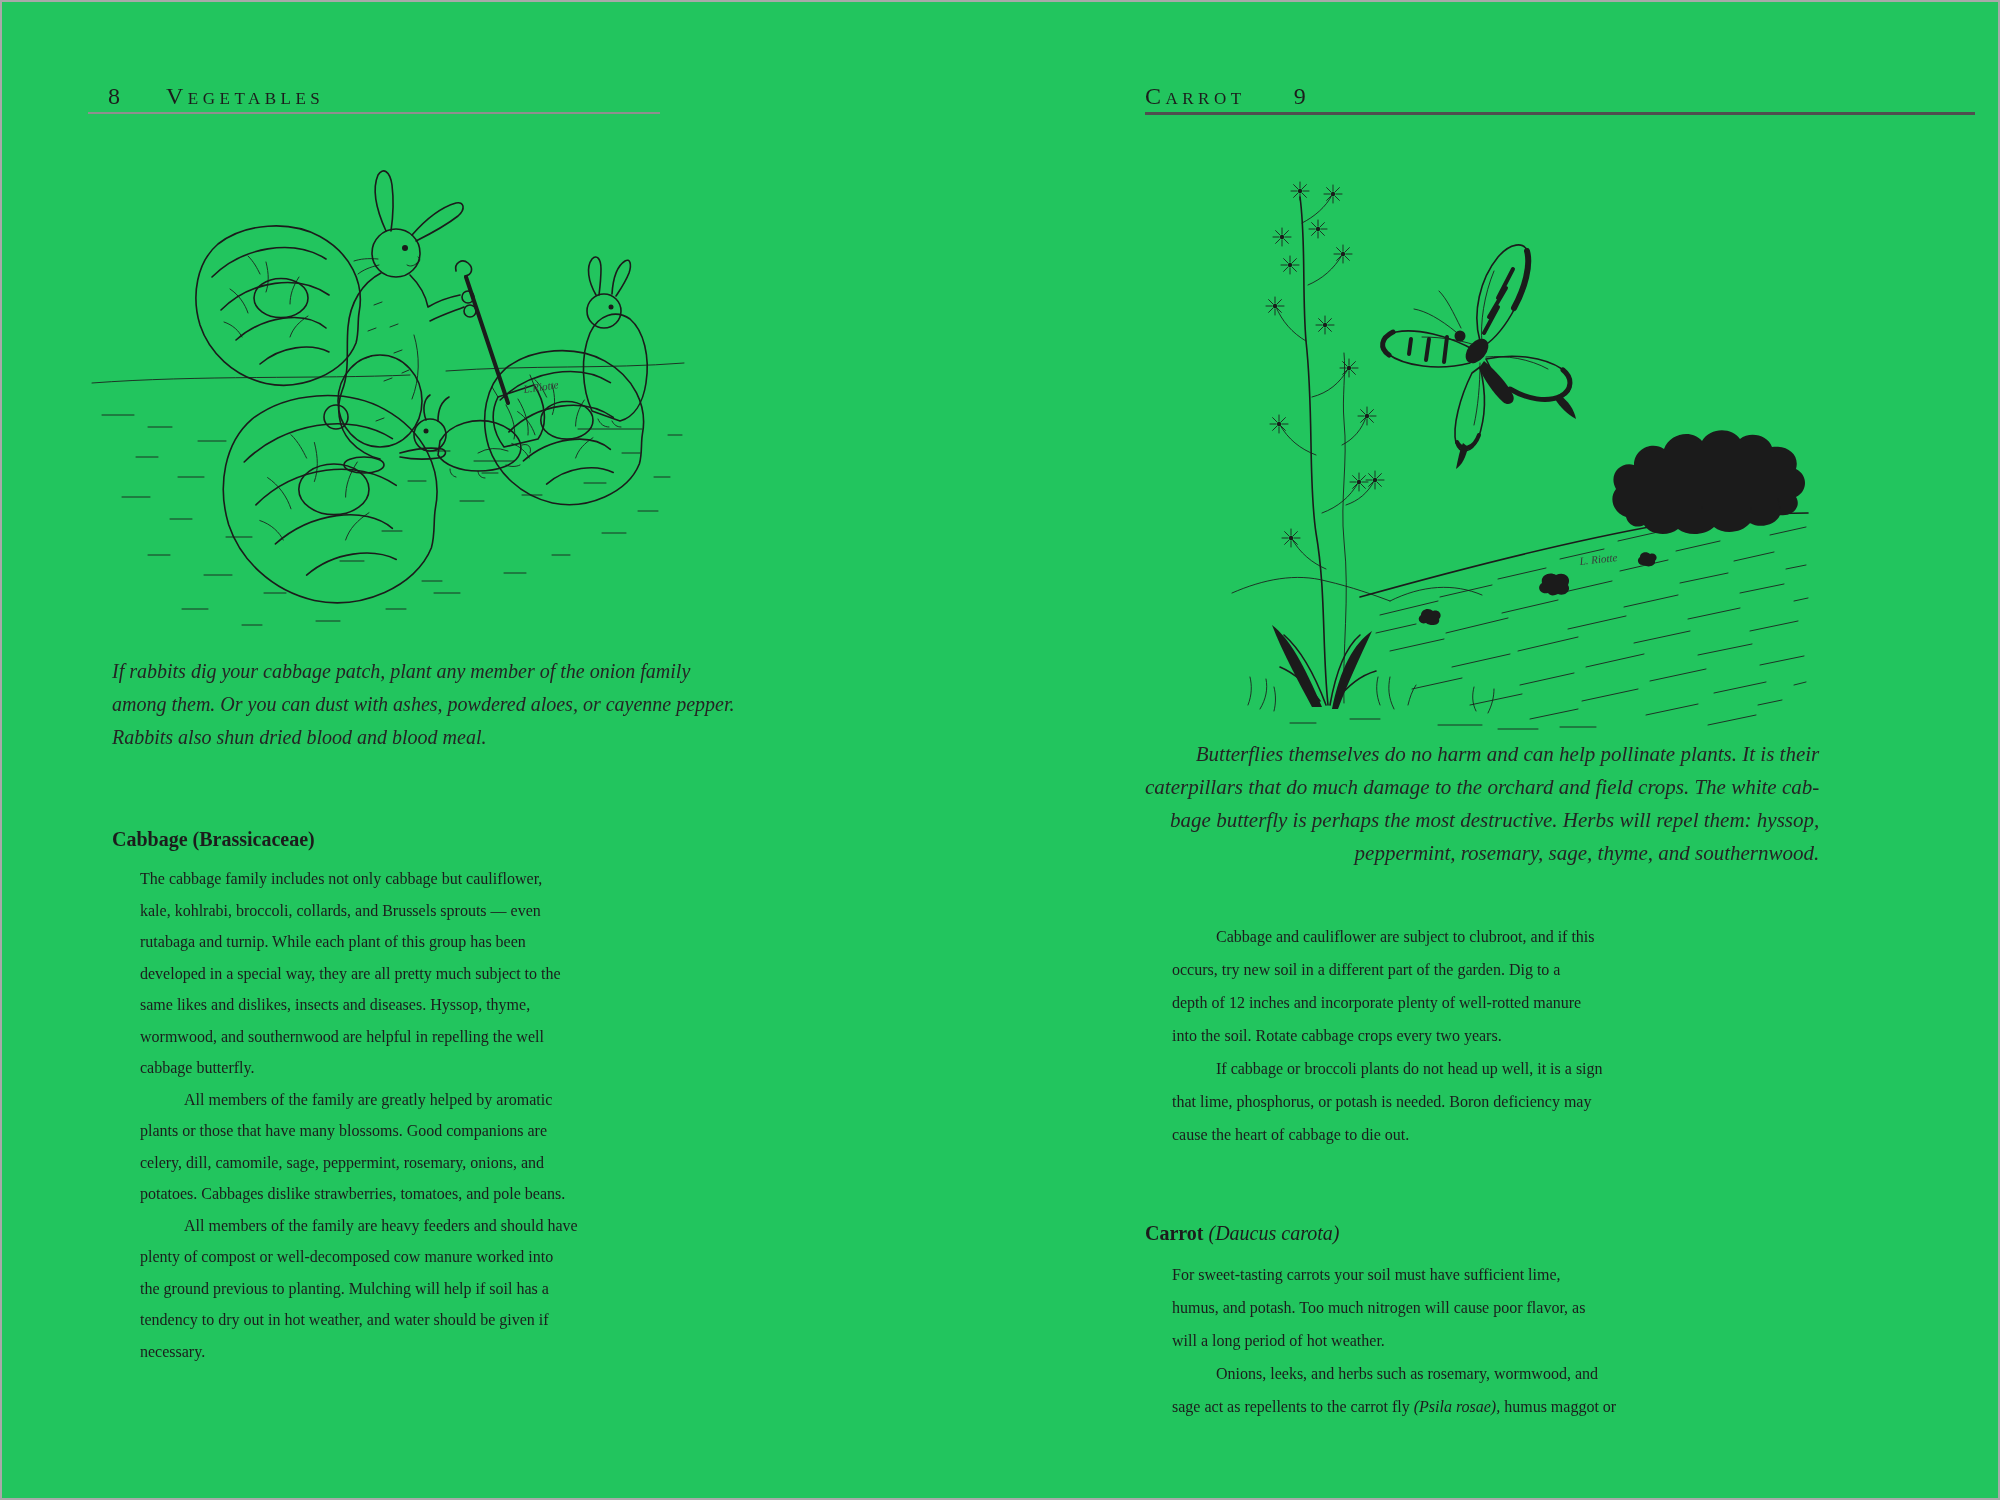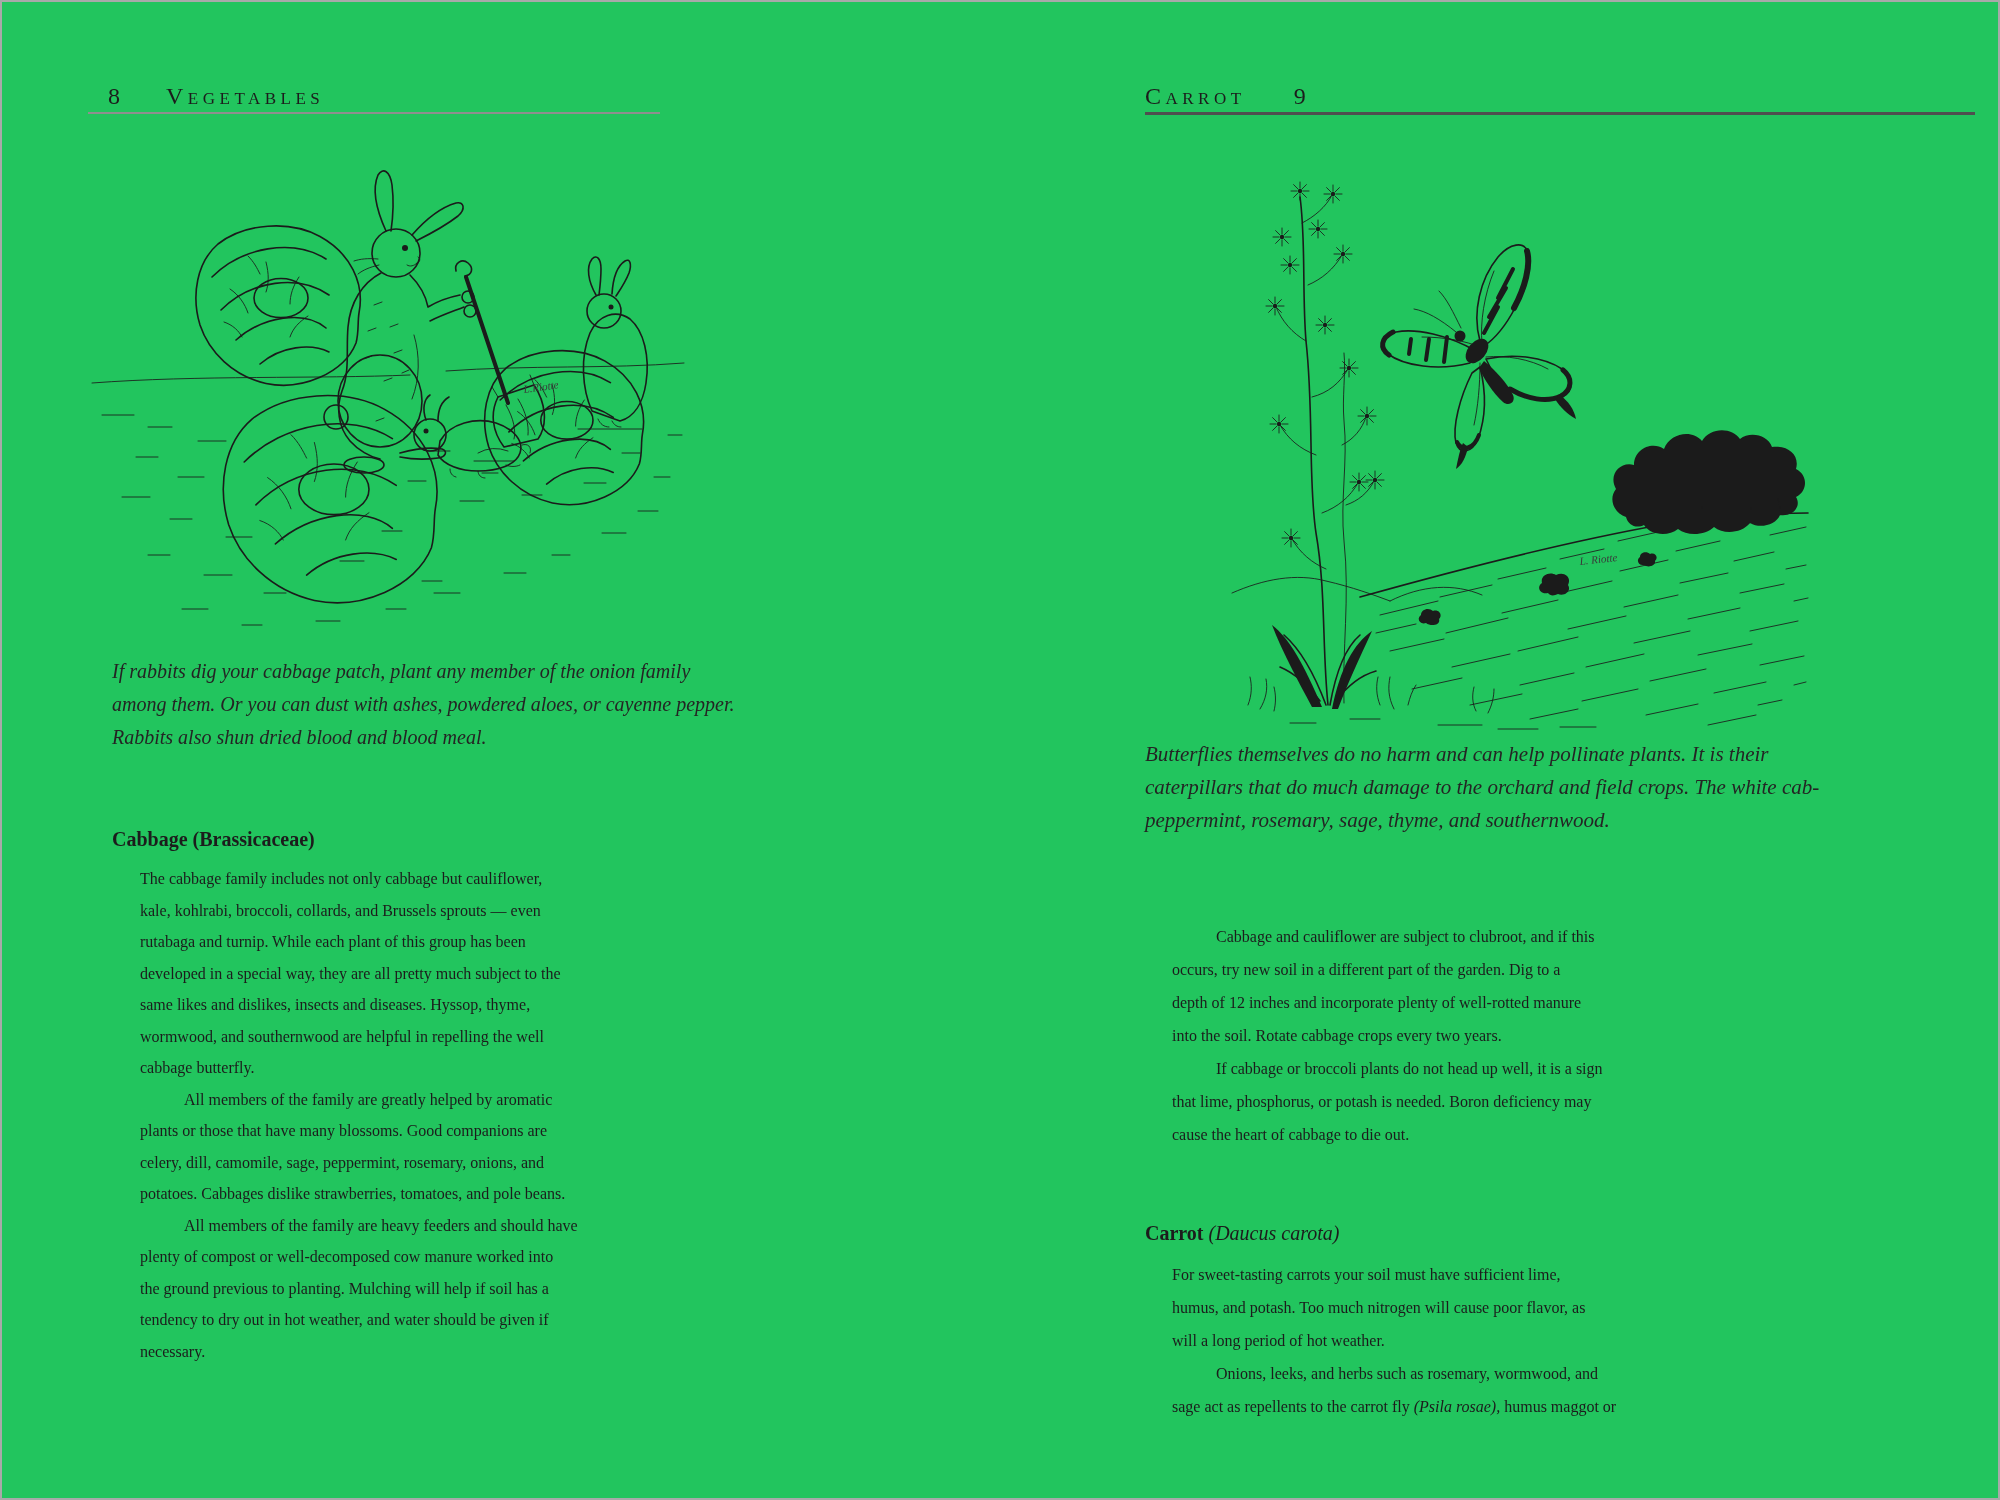--- a/index.html
+++ b/index.html
@@ -13,21 +13,21 @@
   .hdr .num{font-size:24px;}
   .sc{font-variant:small-caps;letter-spacing:4.5px;}
   .hdr-right{text-align:left;}
   .hdr-right .num{margin-left:48px;}
   .rule{position:absolute;}
   .rule-left{left:88px;top:112px;width:572px;height:1.5px;background:#8f8f8f;}
   .rule-right{left:1145px;top:112px;width:830px;height:2.5px;background:#4f4f4f;}
   .caption{font-style:italic;color:#242424;}
   .cap-line{white-space:nowrap;}
   .cap-left .cap-line{font-size:20px;height:33px;line-height:33px;}
-  .cap-right .cap-line{font-size:21px;height:33px;line-height:33px;}
+  .cap-right .cap-line{font-size:21px;height:33px;line-height:33px;text-align:right;}
   .heading{font-weight:bold;font-size:20px;white-space:nowrap;font-family:Liberation Serif, serif;}
   .heading .species{font-weight:normal;font-style:italic;}
   .bodycol .bl{white-space:nowrap;font-size:16px;}
   .lh-l .bl{height:31.5px;line-height:31.5px;}
   .lh-r .bl{height:33px;line-height:33px;}
   .ind{padding-left:44px;}
   .ln{fill:none;stroke:#1b1b1b;stroke-width:1.6;stroke-linecap:round;stroke-linejoin:round;}
   .thin{stroke-width:1;opacity:.85;}
   .fillink{fill:#1b1b1b;stroke:none;}
   .vs{vector-effect:non-scaling-stroke;}
@@ -210,20 +210,21 @@
       <path class="ln thin" d="M150 470 l58 -14 M216 488 l62 -15 M288 506 l60 -14 M356 522 l58 -13 M420 536 l56 -12 M484 548 l52 -11 M160 506 l54 -12 M222 522 l58 -13 M290 540 l54 -12 M352 556 l56 -12 M416 570 l52 -11 M478 580 l48 -10 M182 544 l50 -11 M240 560 l52 -11 M300 574 l48 -10 M146 488 l40 -9 M210 452 l52 -12 M272 468 l56 -13 M338 484 l58 -13 M404 498 l56 -12 M468 510 l54 -11 M530 520 l44 -9 M268 434 l48 -11 M330 448 l52 -12 M394 462 l54 -12 M458 474 l52 -11 M520 486 l48 -10 M330 414 l44 -10 M390 426 l48 -11 M450 438 l48 -10 M510 448 l44 -9 M564 456 l14 -3 M388 396 l40 -9 M446 406 l44 -10 M504 416 l40 -9 M556 424 l20 -4 M540 390 l36 -8 M564 540 l12 -3 M528 560 l24 -5"></path>
       <path class="ln thin" d="M208 580 h44 M268 584 h40 M330 582 h36 M120 574 h30 M60 578 h26"></path>
     </g>
 
     <text class="sig" x="350" y="420" transform="rotate(-6 350 420)">L. Riotte</text>
   </svg>
 
   <div class="abs caption cap-right" style="left:1145px;top:738px;">
     <div class="cap-line">Butterflies themselves do no harm and can help pollinate plants. It is their</div>
     <div class="cap-line">caterpillars that do much damage to the orchard and field crops. The white cab-</div>
+    <div class="cap-line">bage butterfly is perhaps the most destructive. Herbs will repel them: hyssop,</div>
     <div class="cap-line">peppermint, rosemary, sage, thyme, and southernwood.</div>
   </div>
 
   <div class="abs bodycol lh-r" style="left:1172px;top:920px;">
     <div class="bl ind">Cabbage and cauliflower are subject to clubroot, and if this</div>
     <div class="bl">occurs, try new soil in a different part of the garden. Dig to a</div>
     <div class="bl">depth of 12 inches and incorporate plenty of well-rotted manure</div>
     <div class="bl">into the soil. Rotate cabbage crops every two years.</div>
     <div class="bl ind">If cabbage or broccoli plants do not head up well, it is a sign</div>
     <div class="bl">that lime, phosphorus, or potash is needed. Boron deficiency may</div>

